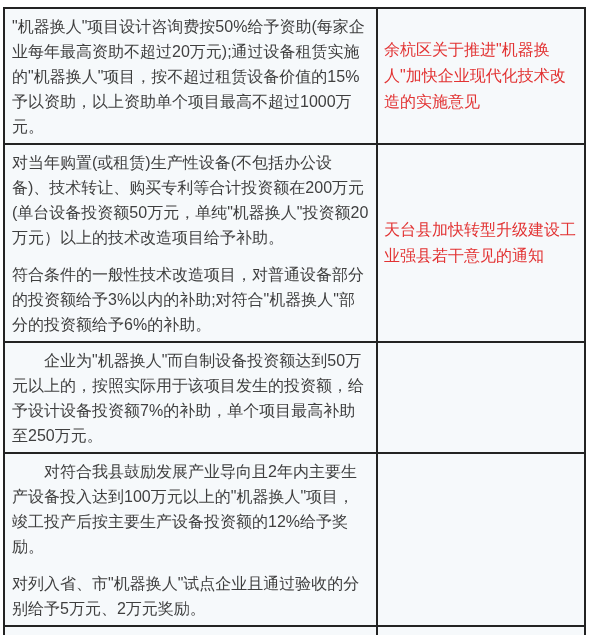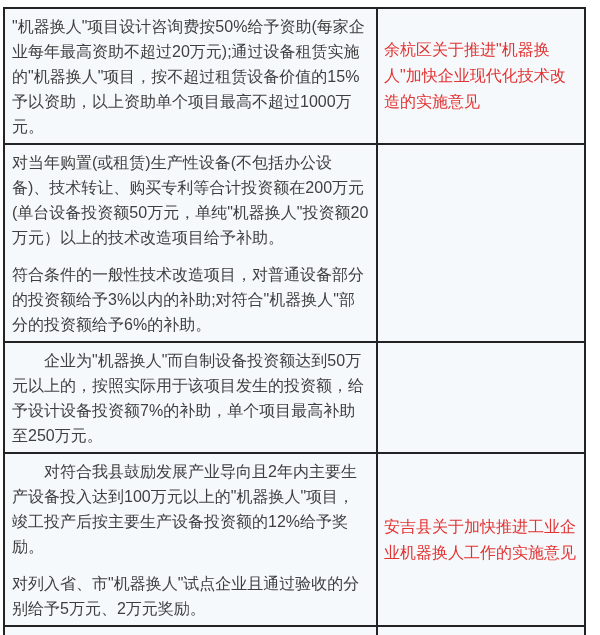--- a/index.html
+++ b/index.html
@@ -18,21 +18,21 @@
     width:583px;
     border:2px solid var(--border-color);
     background:var(--cell-bg);
   }
   .row{
     display:flex;
     border-top:2px solid var(--border-color);
   }
   .row:first-child{border-top:none;}
   .row:nth-child(1){min-height:97px;}
-  .row:nth-child(2){min-height:176px;}
+  .row:nth-child(2){min-height:176px;justify-content:center;}
   .row:nth-child(3){min-height:97px;}
   .row:nth-child(4){min-height:133px;}
   .row:nth-child(5){min-height:104px;}
   .cell-left{
     width:373px;
     flex:0 0 373px;
     border-right:2px solid var(--border-color);
     background:var(--cell-bg);
     padding:5px 7px 4px 7px;
     color:var(--policy-color);
@@ -64,36 +64,36 @@
     <div class="cell-right">
       <div>余杭区关于推进"机器换人"加快企业现代化技术改造的实施意见</div>
     </div>
   </div>
 
   <div class="row">
     <div class="cell-left">
         <p class="para">对当年购置(或租赁)生产性设备(不包括办公设备)、技术转让、购买专利等合计投资额在200万元(单台设备投资额50万元，单纯"机器换人"投资额20万元）以上的技术改造项目给予补助。</p>
         <p class="para">符合条件的一般性技术改造项目，对普通设备部分的投资额给予3%以内的补助;对符合"机器换人"部分的投资额给予6%的补助。</p>
       </div>
+    <div class="cell-right">
+      <div>天台县加快转型升级建设工业强县若干意见的通知</div>
+    </div>
   </div>
 
   <div class="row">
     <div class="cell-left">
         <p class="para indent">企业为"机器换人"而自制设备投资额达到50万元以上的，按照实际用于该项目发生的投资额，给予设计设备投资额7%的补助，单个项目最高补助至250万元。</p>
       </div>
   </div>
 
   <div class="row">
     <div class="cell-left">
         <p class="para indent">对符合我县鼓励发展产业导向且2年内主要生产设备投入达到100万元以上的"机器换人"项目，竣工投产后按主要生产设备投资额的12%给予奖励。</p>
         <p class="para">对列入省、市"机器换人"试点企业且通过验收的分别给予5万元、2万元奖励。</p>
       </div>
-    <div class="cell-right">
-      <div>安吉县关于加快推进工业企业机器换人工作的实施意见</div>
-    </div>
   </div>
 
   <div class="row">
     <div class="cell-left">
         <p class="para indent">凡经核准或备案、建设规范，且设备投资额在500万元以上、在考核建设期限内实施并已投入试生产的投资项目，按审计设备投资额的4-6%给予奖励，单个项目最高奖励金额150万元。</p>
       </div>
     <div class="cell-right">
       <div>绍兴上虞市人民政府办公室关于印发上虞市鼓励"机器换人"加大工业有效投入奖励办法的通知</div>
     </div>
   </div>

